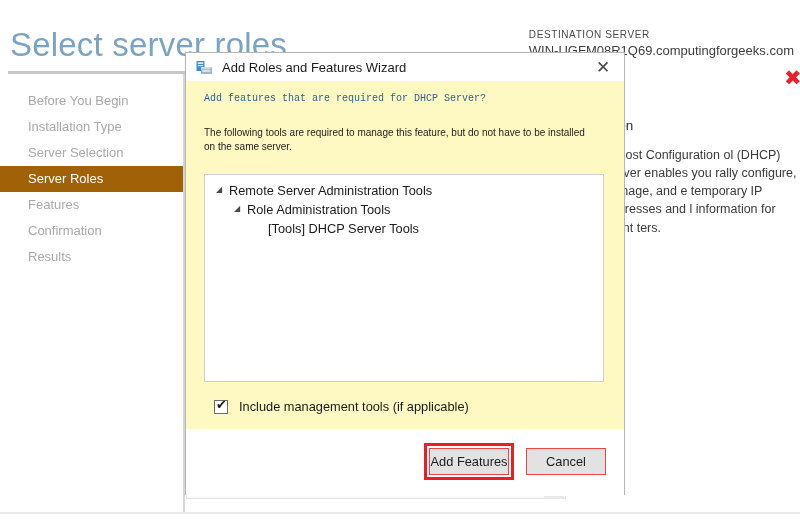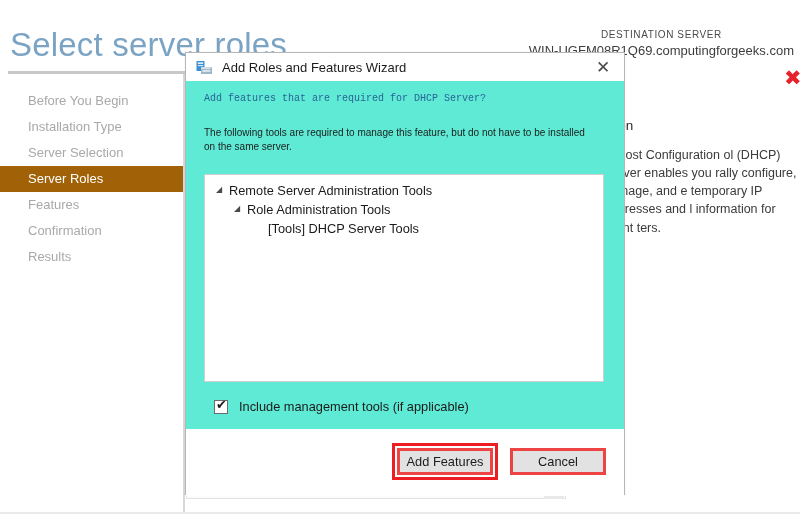--- a/index.html
+++ b/index.html
@@ -40,21 +40,21 @@
     top: 71px;
     width: 612px;
     height: 3px;
     background: #c8c8c8;
   }
 
   #dest-server-block {
     position: absolute;
     right: 6px;
     top: 28px;
-    text-align: center;
+    text-align: left;
     line-height: 1.35;
   }
   #dest-server-label {
     font-size: 10px;
     color: #4a4a4a;
     letter-spacing: 0.6px;
     font-weight: 400;
   }
   #dest-server-name {
     font-size: 13px;
@@ -152,21 +152,21 @@
     background: #eaeaea;
   }
 
   
   #dialog {
     position: absolute;
     left: 185px;
     top: 52px;
     width: 440px;
     height: 443px;
-    background: #5eead4;
+    background: #fef9c3;
     border: 1px solid #b6b6b6;
     box-sizing: border-box;
     box-shadow: 0 0 0 1px rgba(0,0,0,0.02);
   }
 
   #dialog-titlebar {
     position: relative;
     height: 28px;
     background: #ffffff;
     display: flex;
@@ -293,23 +293,23 @@
   }
   #button-row {
     position: absolute;
     right: 18px;
     top: 14px;
     display: flex;
     align-items: center;
     gap: 12px;
   }
   .dlg-button {
-    width: 96px;
+    width: 80px;
     height: 27px;
-    border: 3px solid #ef4444;
+    border: 1px solid #ef4444;
     background: #e2e2e2;
     font-size: 12.8px;
     color: #1b1b1b;
     font-family: "Liberation Sans", sans-serif;
     display: flex;
     align-items: center;
     justify-content: center;
     box-sizing: border-box;
     cursor: default;
   }

